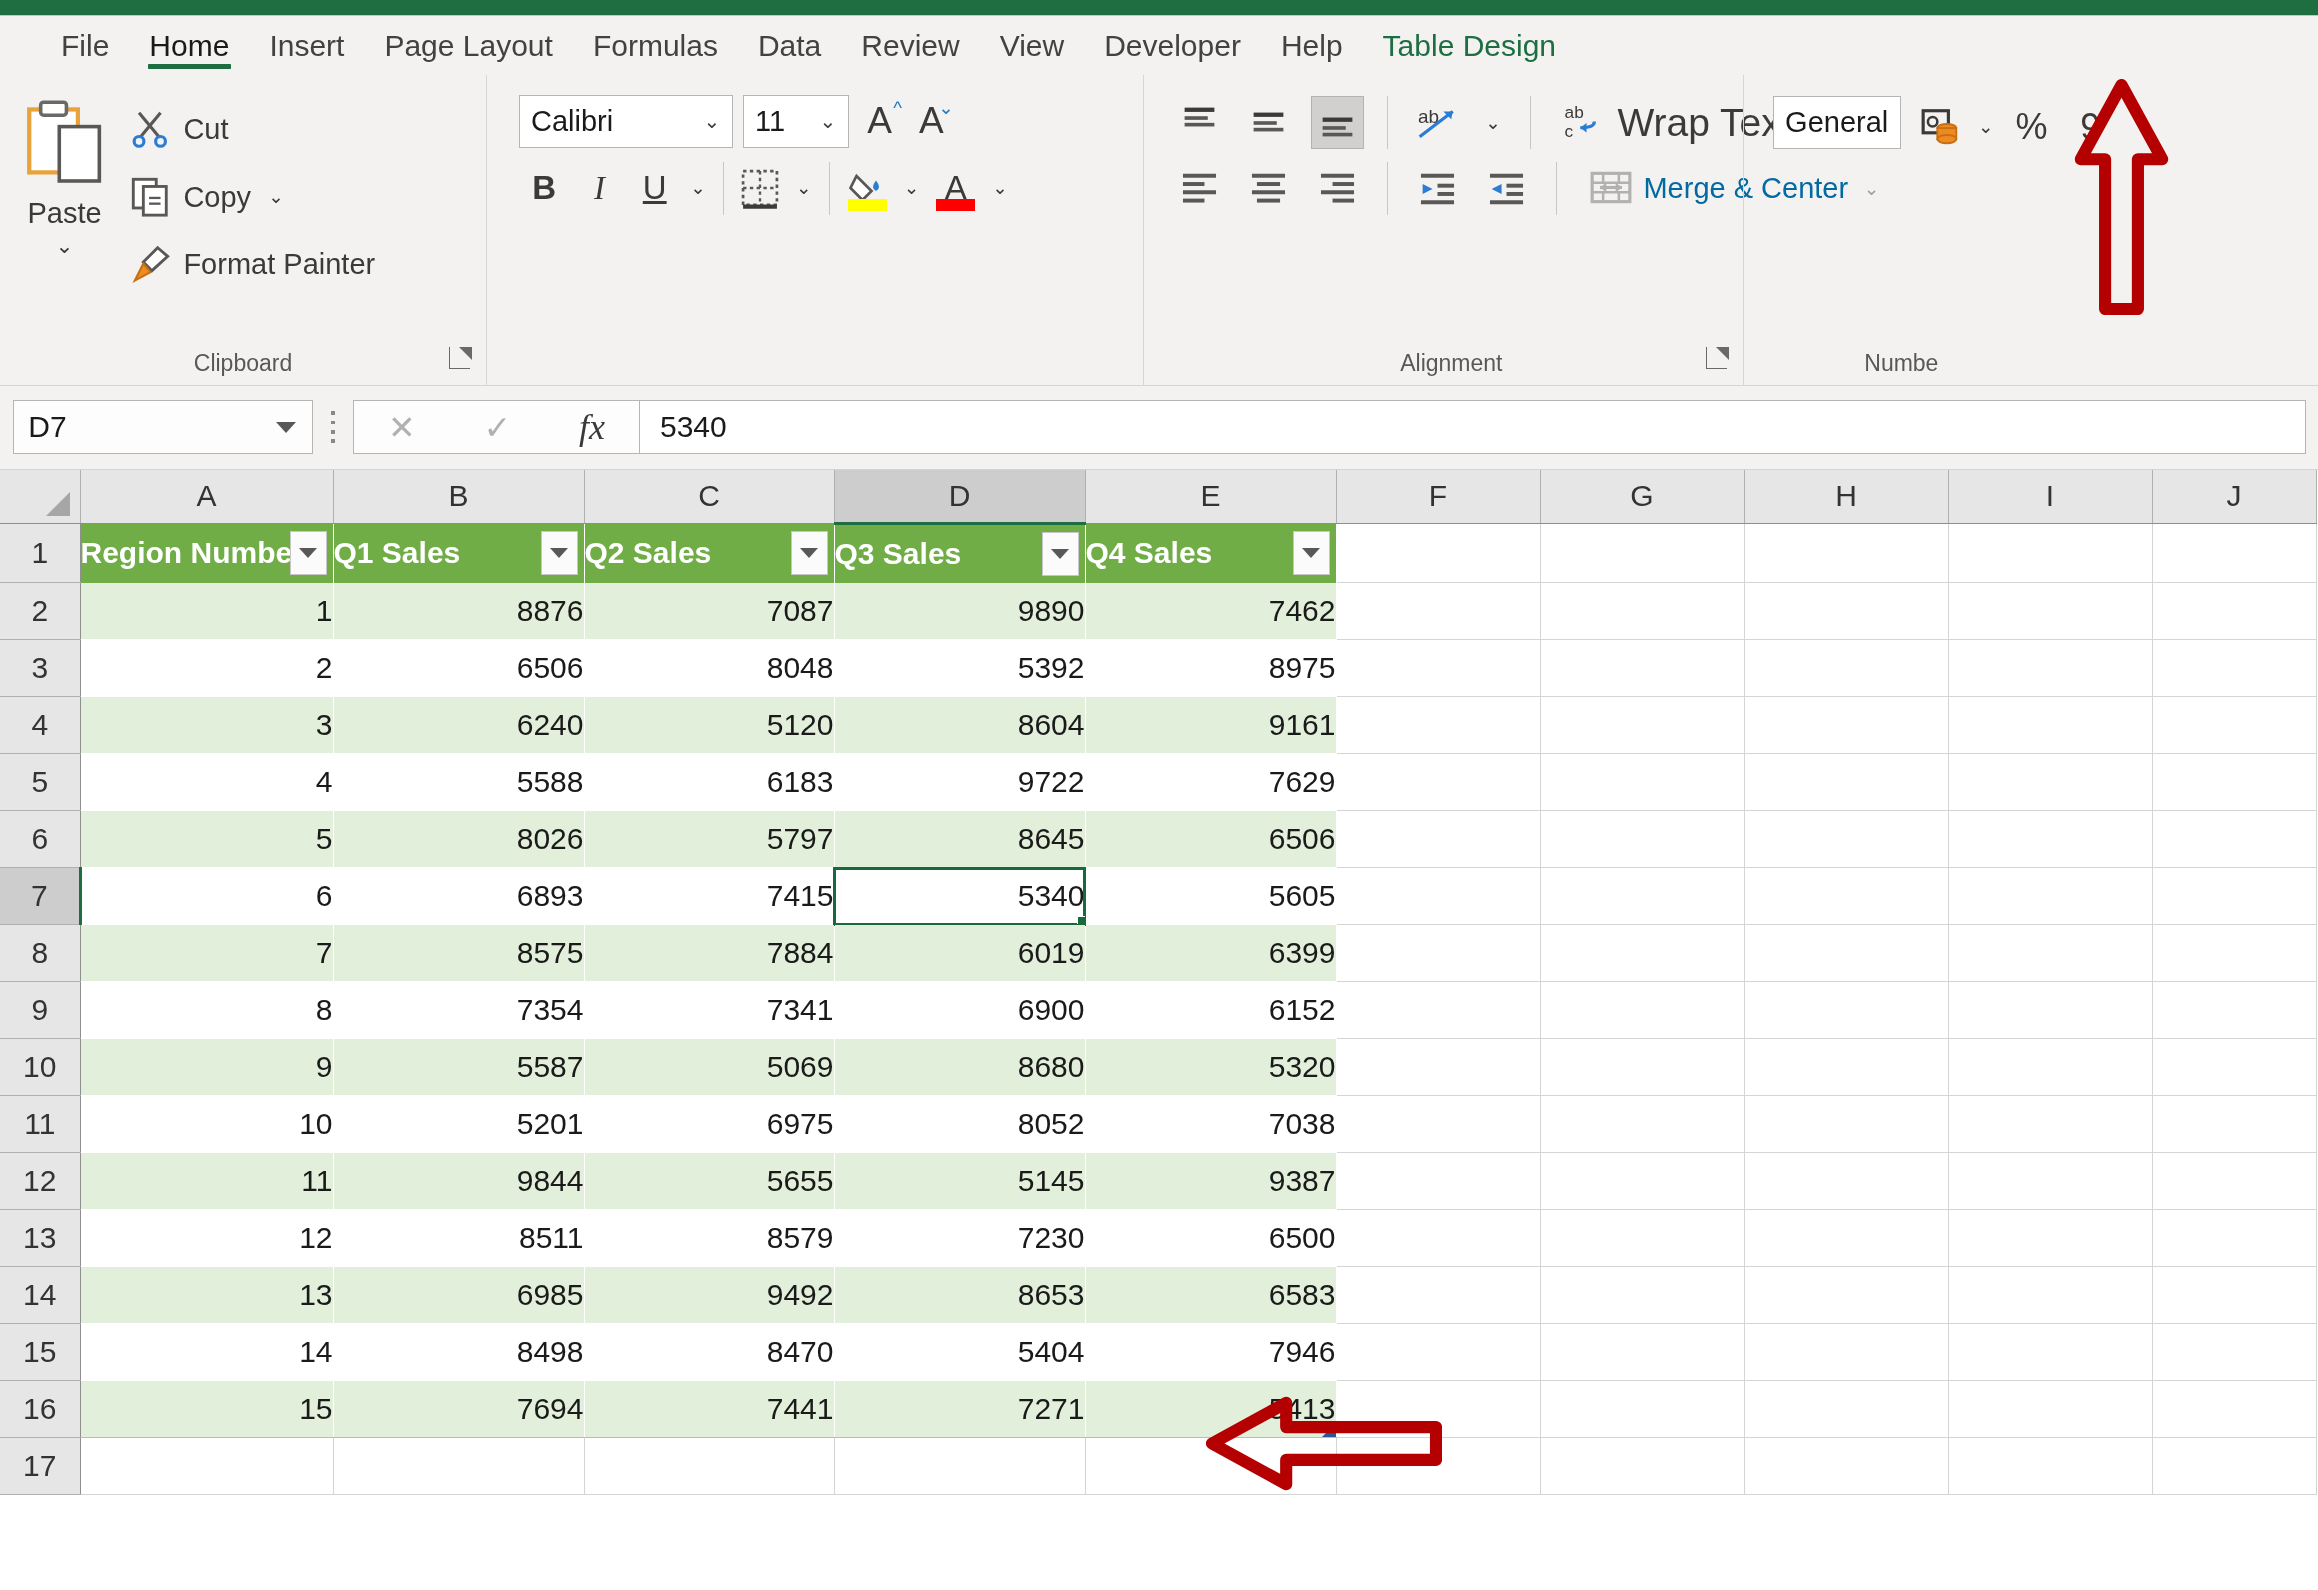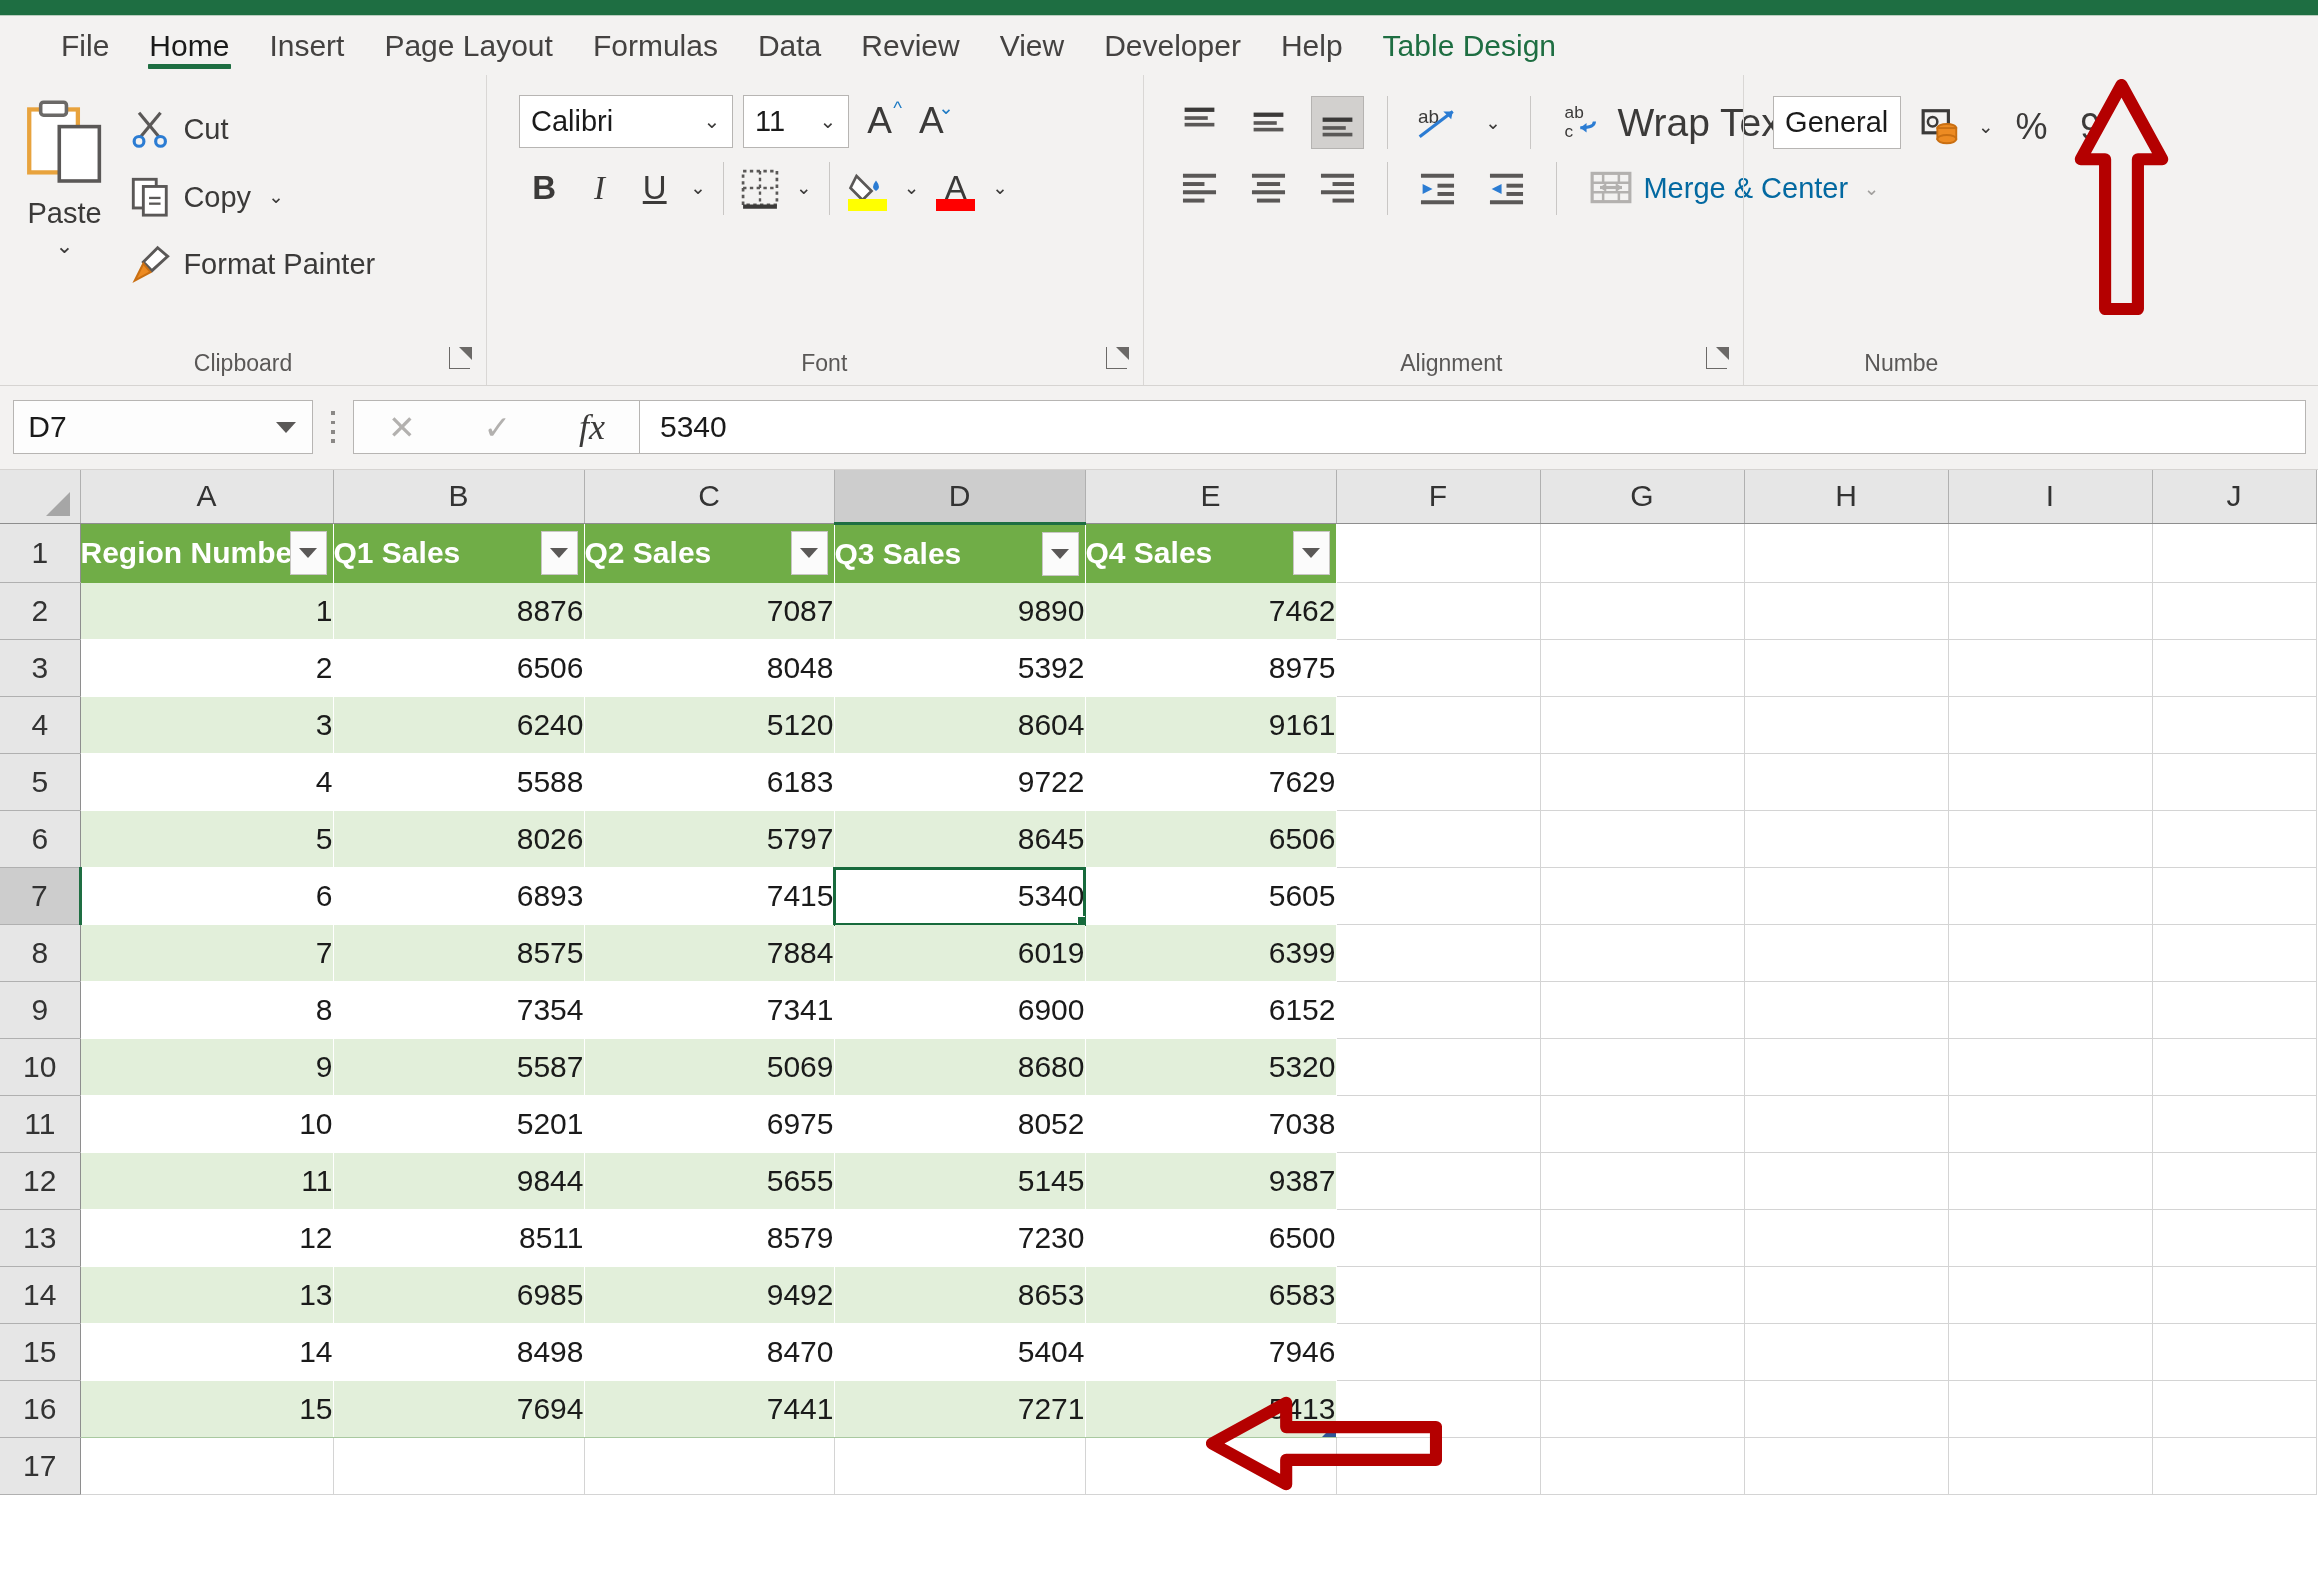--- a/index.html
+++ b/index.html
@@ -378,24 +378,20 @@
             <span class="swatch-bar" style="background:#ffff00"></span>
           </span>
           <span class="mini-chev">⌄</span>
           <span class="fbtn swatch-btn">
             <span style="font-size:33px;color:#3b3a39;line-height:34px;">A</span>
             <span class="swatch-bar" style="background:#ff0000"></span>
           </span>
           <span class="mini-chev">⌄</span>
         </div>
       </div>
-      <div class="rgroup-footer">
-        <span>Font</span>
-        <span class="dlg-launcher"></span>
-      </div>
     </div>
 
     <div class="rgroup grp-align">
       <div class="rgroup-body" style="flex-direction:column;align-items:flex-start;">
         <div class="al-row r1">
           <span class="abtn">
             <svg width="43" height="40" viewBox="0 0 26 24">
               <line x1="4" y1="4" x2="22" y2="4" stroke="#3b3a39" stroke-width="2.6"></line>
               <line x1="4" y1="9" x2="18" y2="9" stroke="#5a5857" stroke-width="2.2"></line>
               <line x1="4" y1="13" x2="22" y2="13" stroke="#5a5857" stroke-width="2.2"></line>

